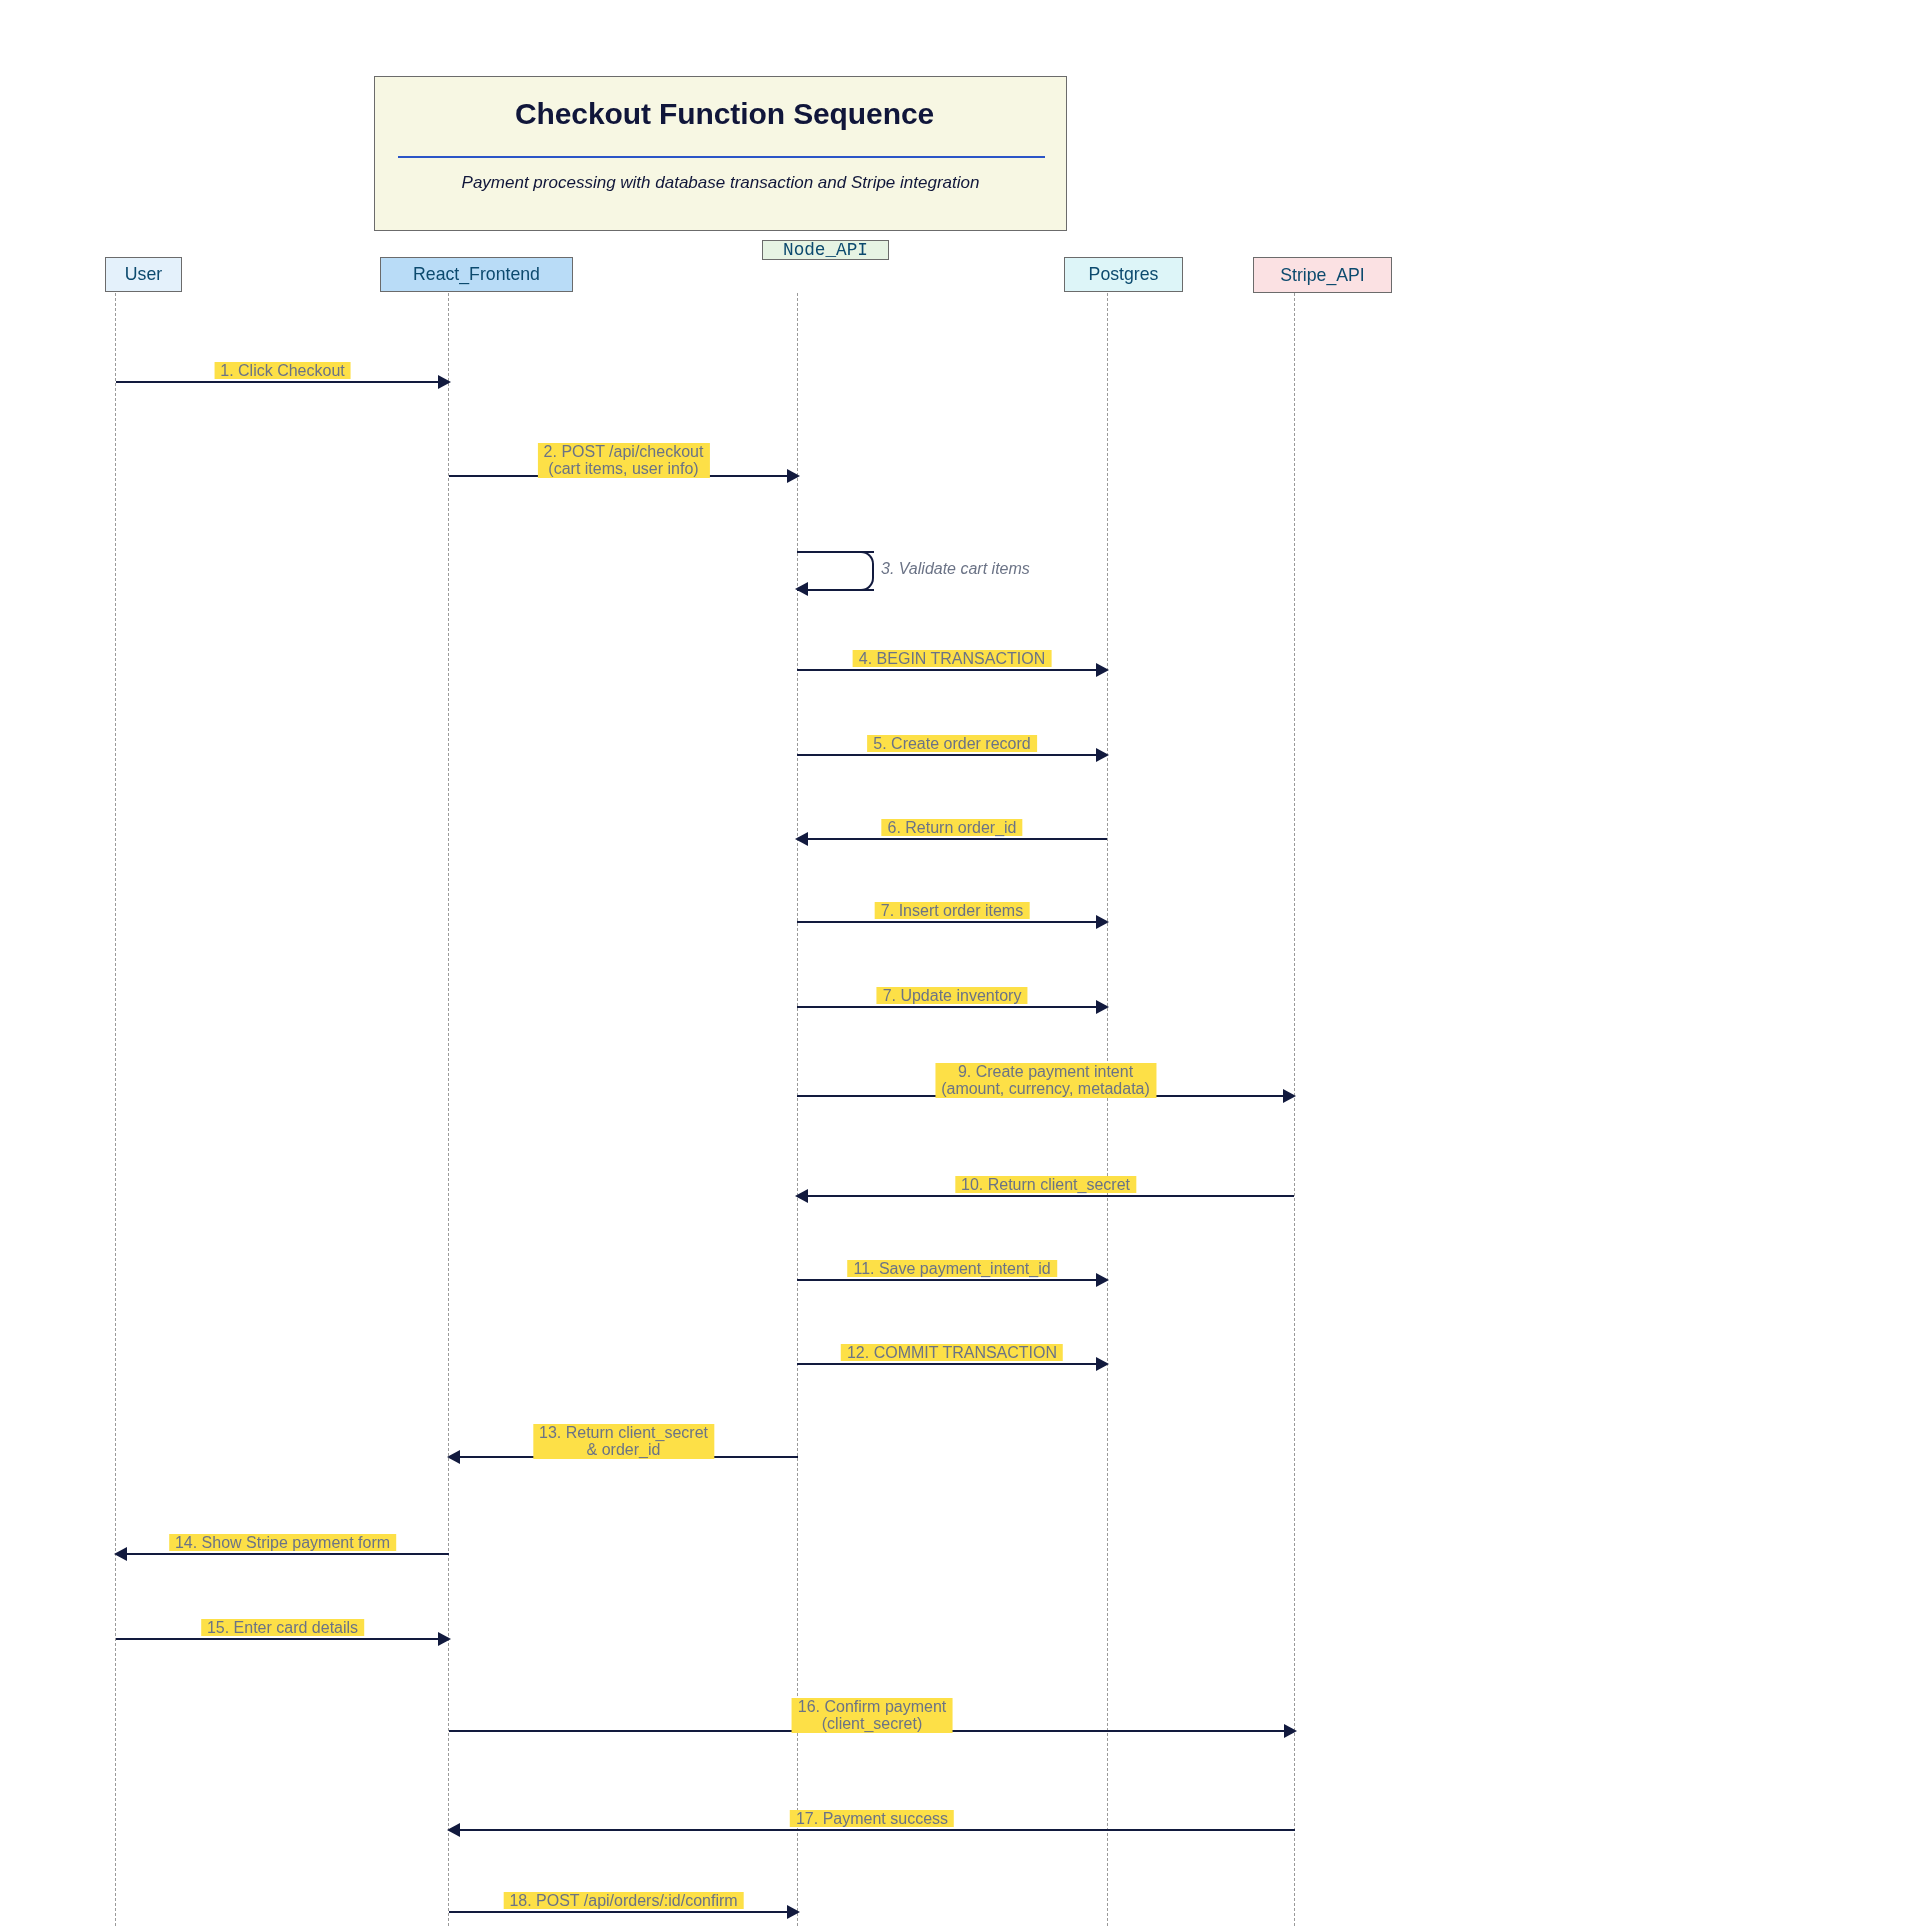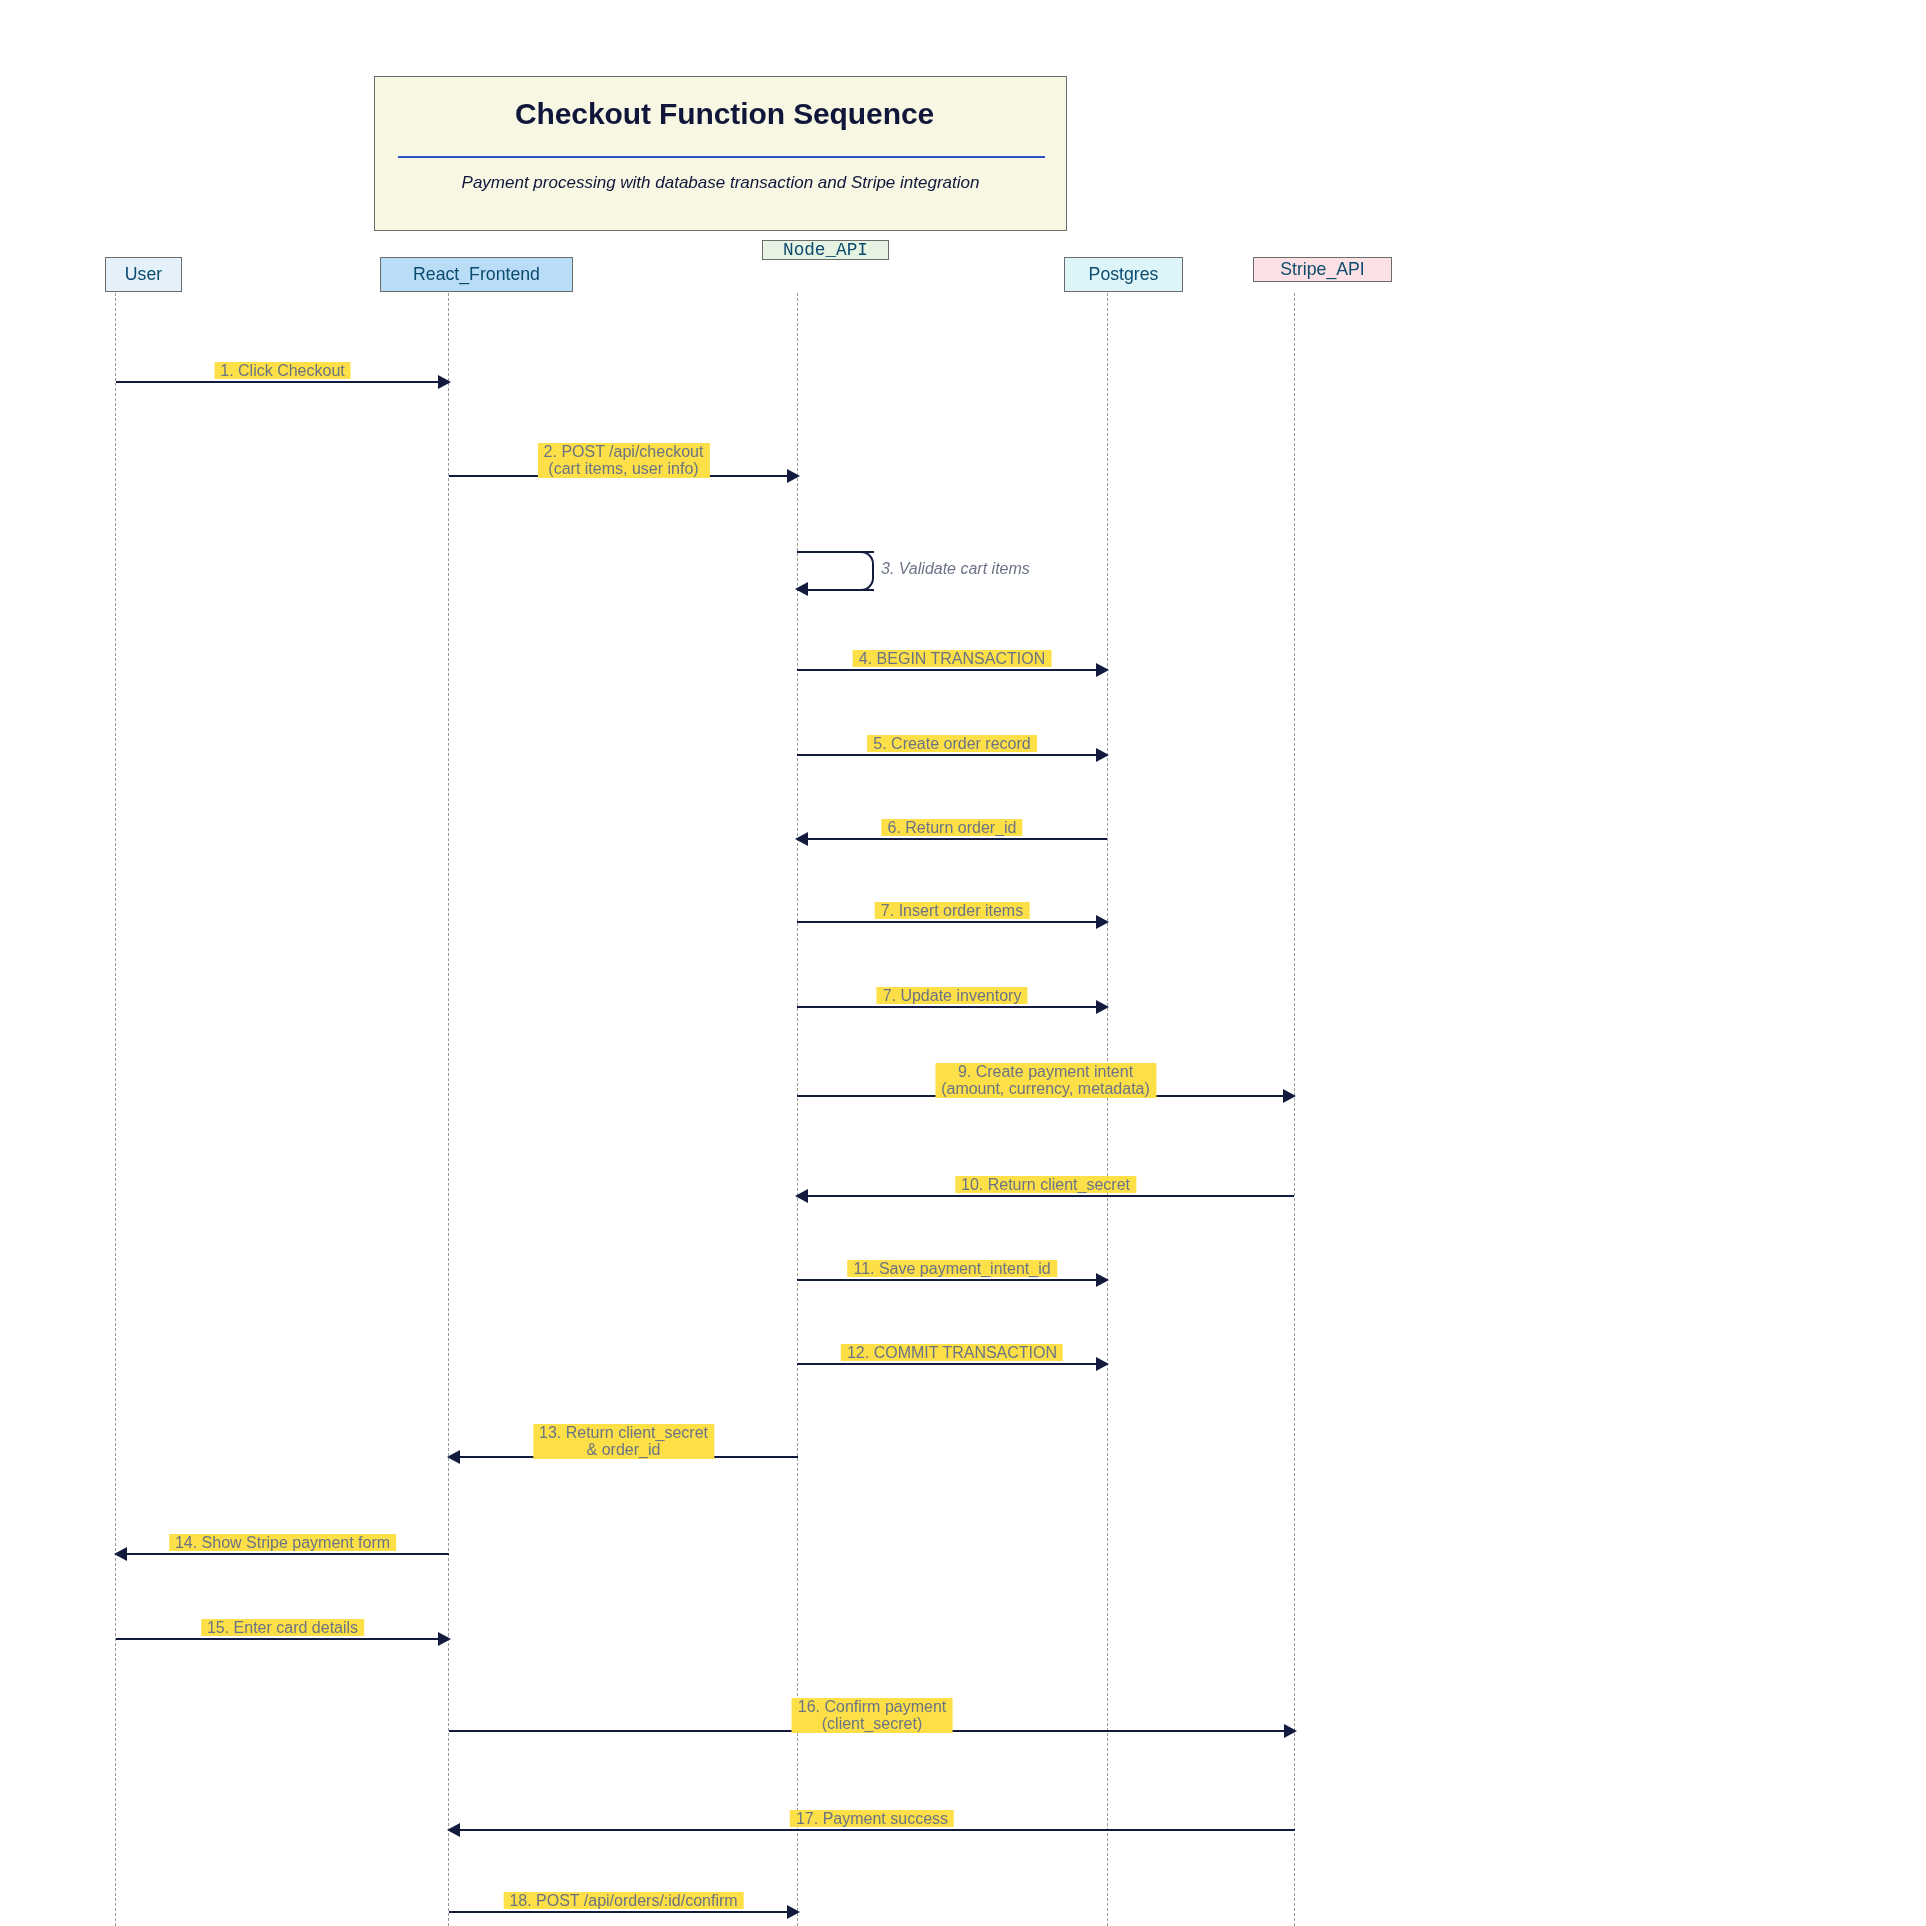--- a/index.html
+++ b/index.html
@@ -99,21 +99,21 @@
       </div>
       <div class="participant" style="left: 352px; top: 257px; width: 193px; height: 35px; background: rgb(185, 220, 247);">
         <span>React_Frontend</span>
       </div>
       <div class="participant" style="left: 734px; top: 240px; width: 127px; height: 20px; background: rgb(230, 243, 227); font-family: Liberation Mono, monospace;">
         <span>Node_API</span>
       </div>
       <div class="participant" style="left: 1036px; top: 257px; width: 119px; height: 35px; background: rgb(221, 245, 248);">
         <span>Postgres</span>
       </div>
-      <div class="participant" style="left: 1225px; top: 257px; width: 139px; height: 25px; background: rgb(251, 225, 227); align-items: center;">
+      <div class="participant" style="left: 1225px; top: 257px; width: 139px; height: 36px; background: rgb(251, 225, 227); align-items: center;">
         <span>Stripe_API</span>
       </div>
     </div>
 
   <div id="messages">
       <div class="msg right" style="left: 116px; width: 333px; top: 381px;">
         <div class="line"></div>
         <div class="head"></div>
         <div class="label one">
           <div>1. Click Checkout</div>

